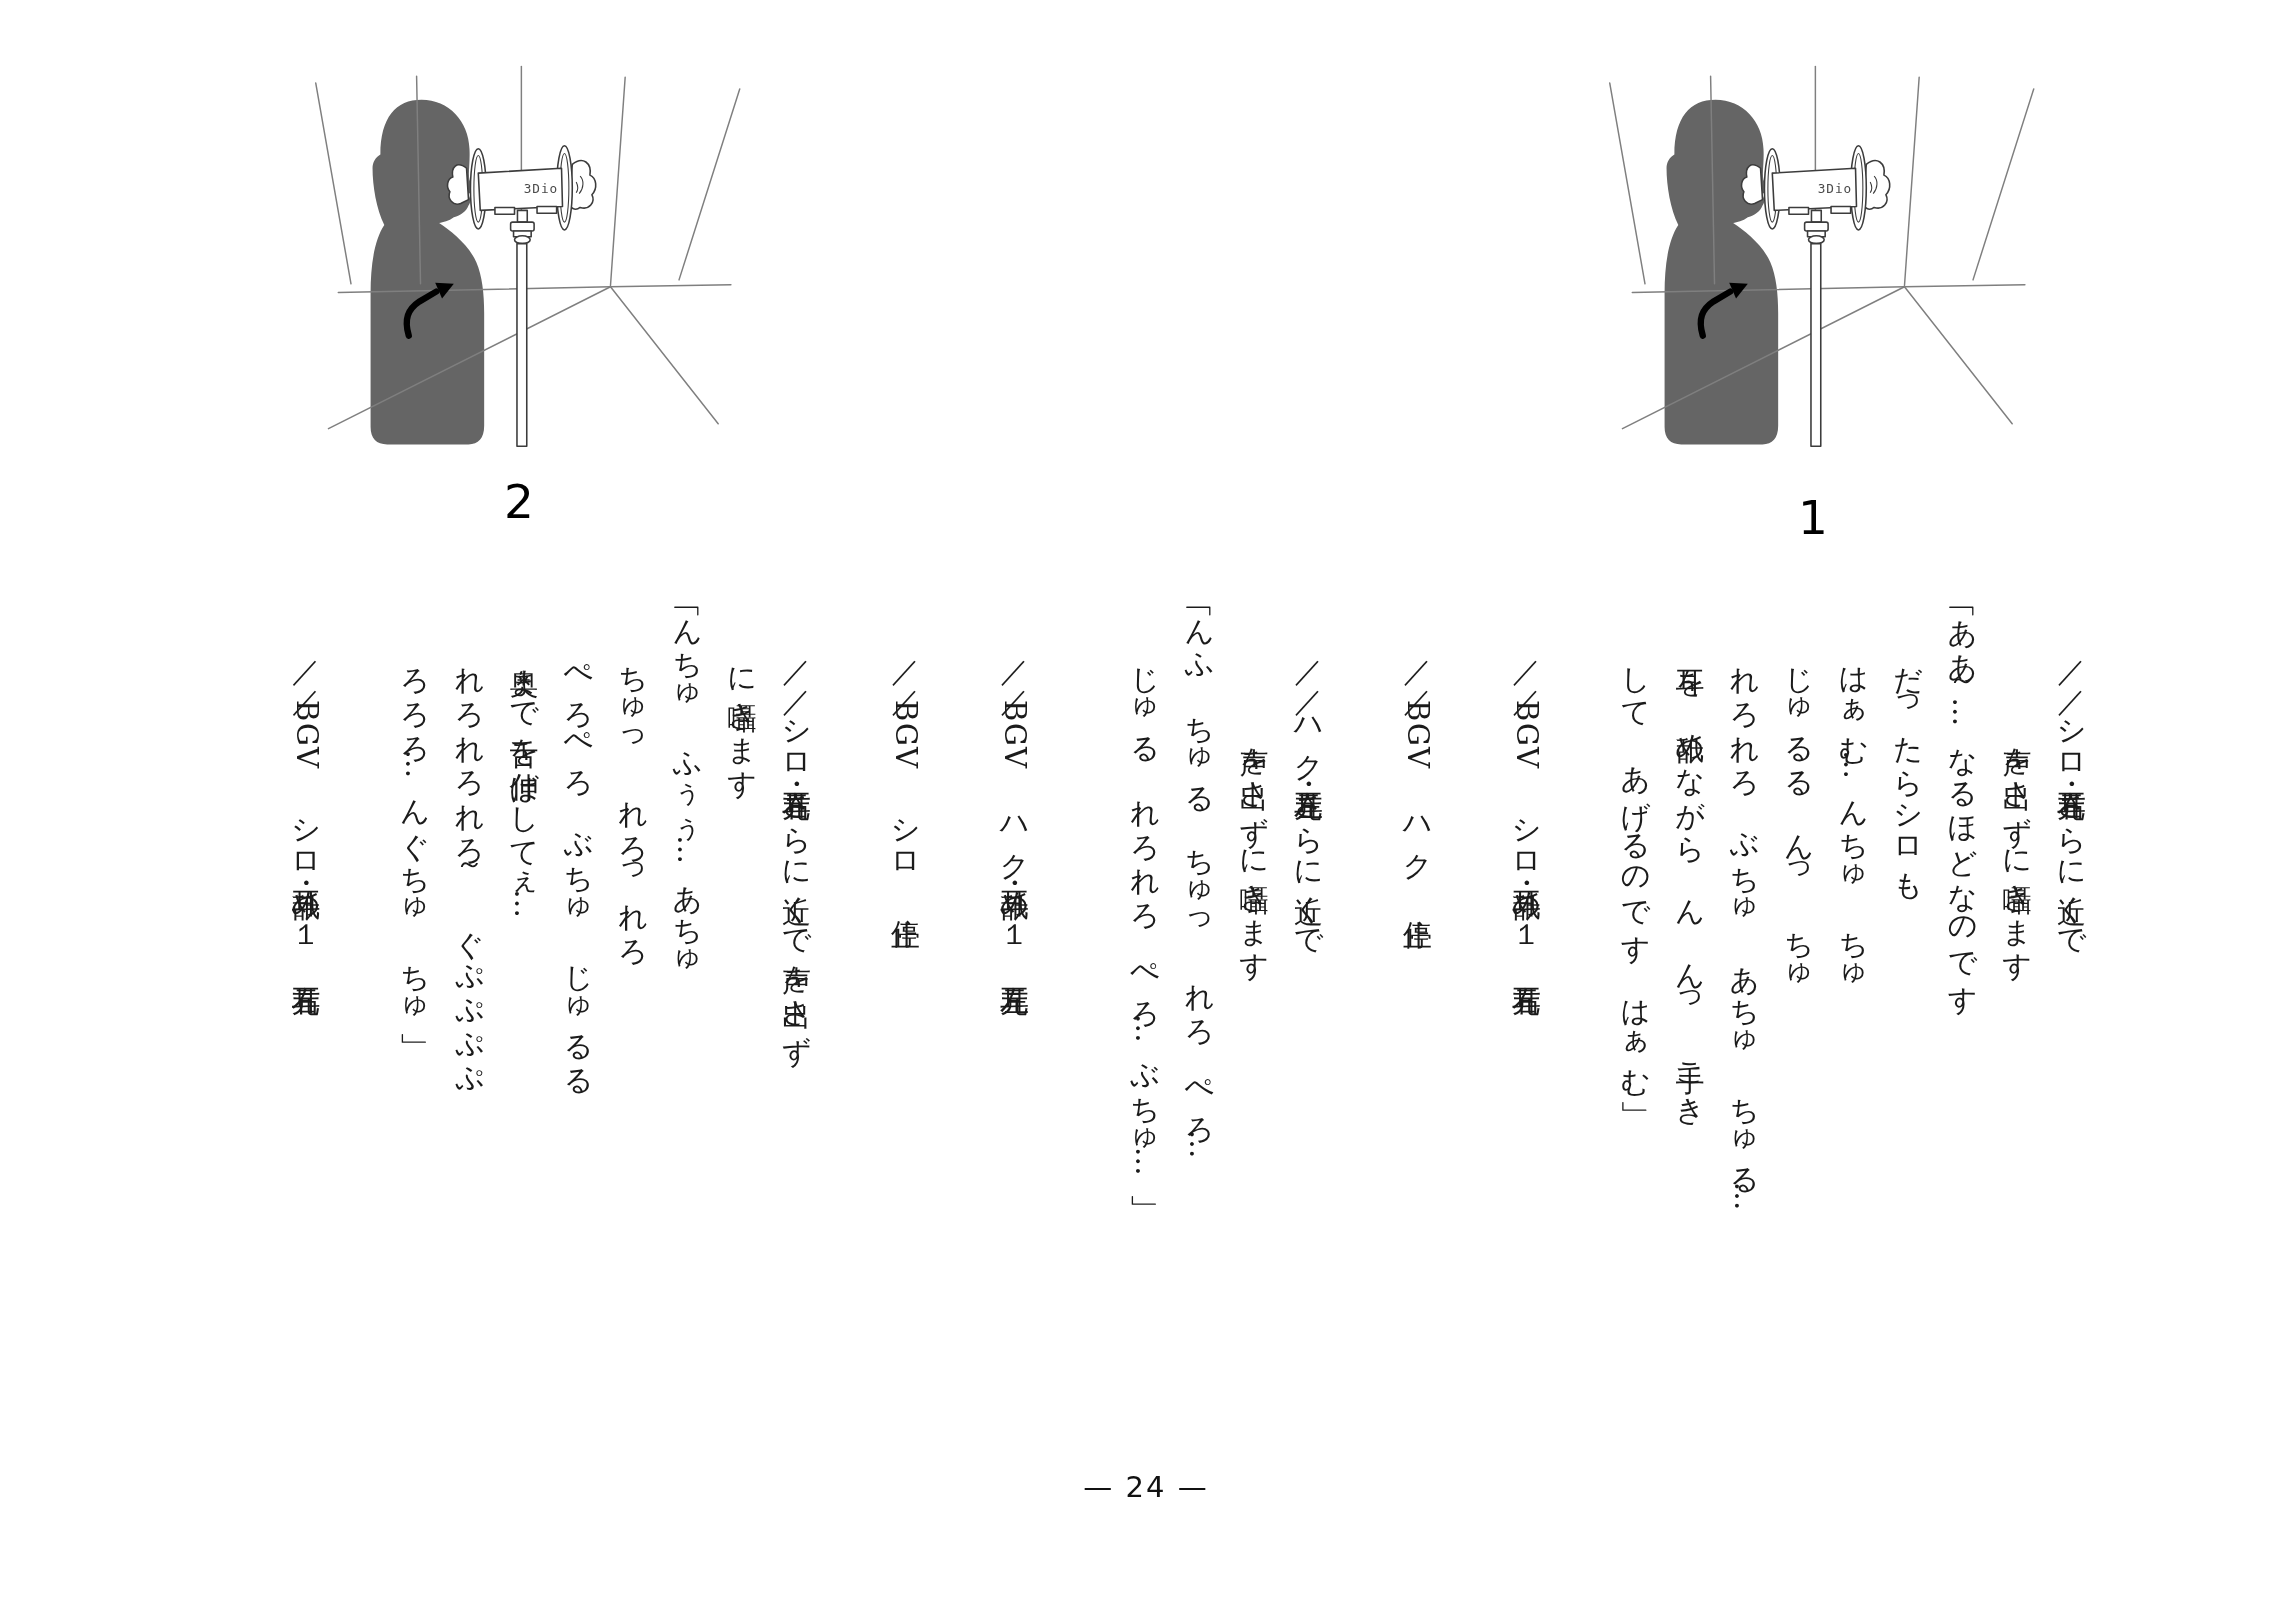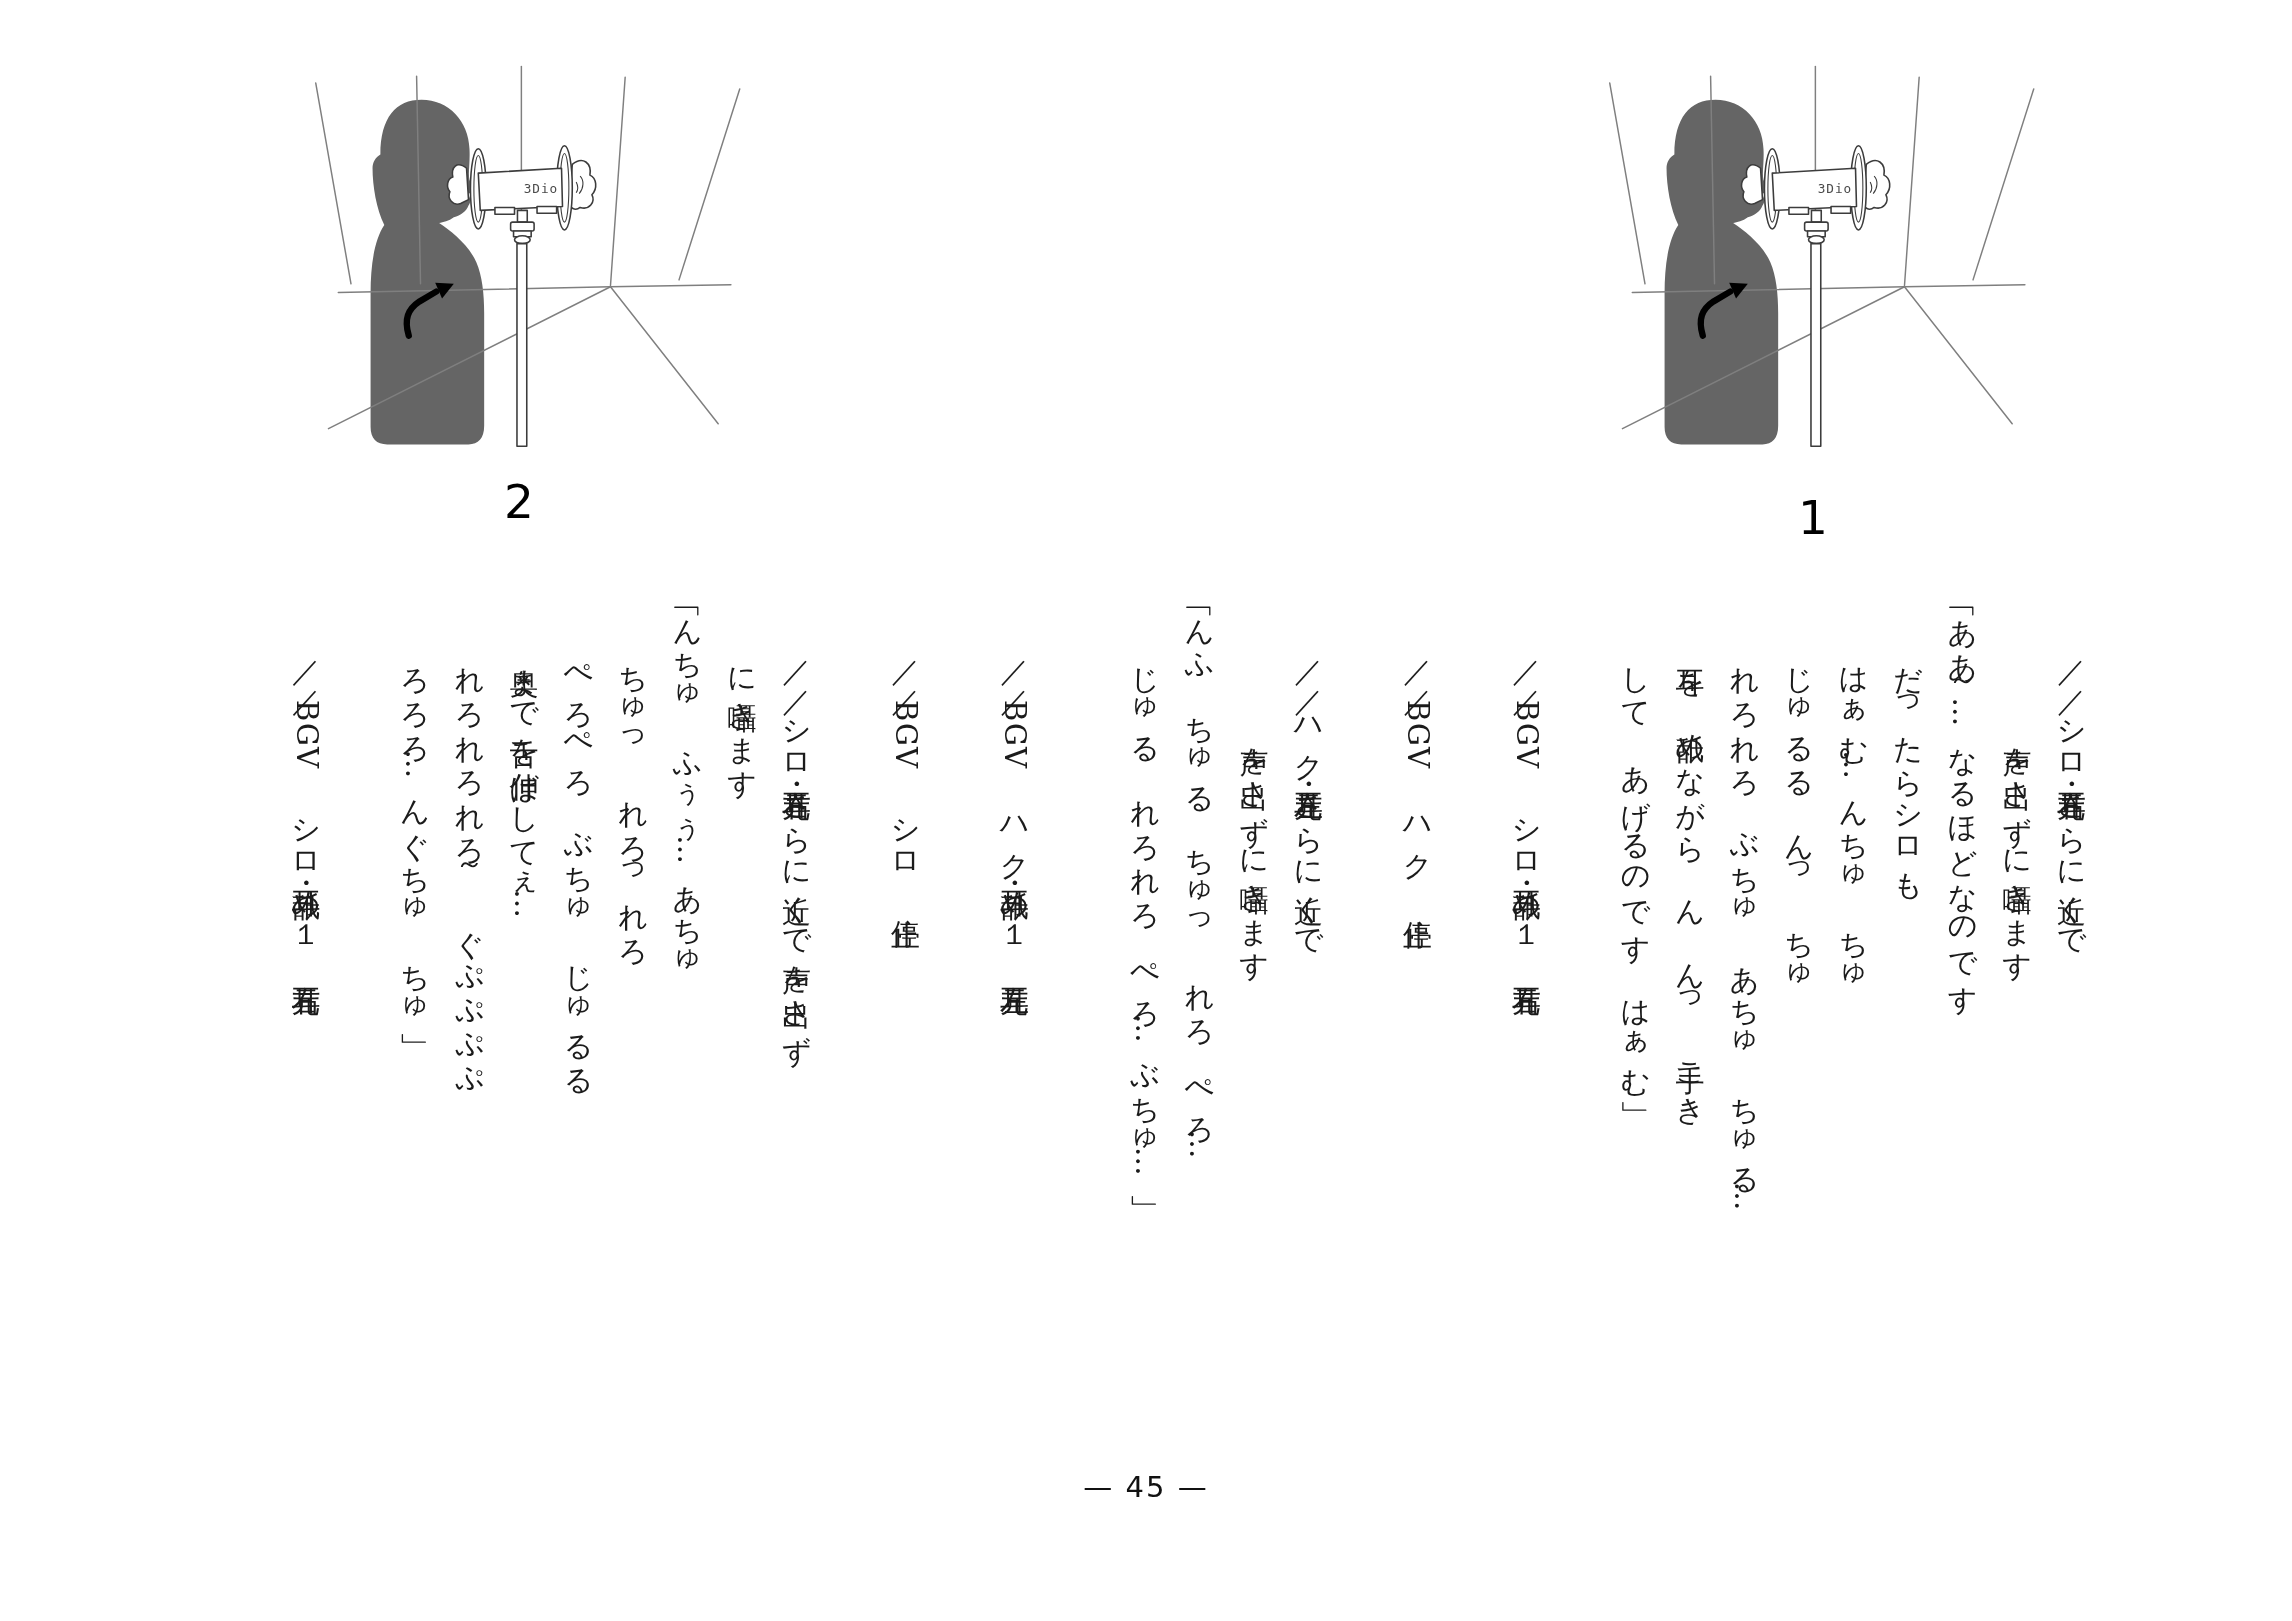--- a/index.html
+++ b/index.html
@@ -177,14 +177,14 @@
   <p class="cont">に囁きます</p>
   <p class="open">「んちゅ　ふぅぅ…あちゅ</p>
   <p class="cont">ちゅっ　れろっれろ</p>
   <p class="cont">ぺろぺろ　ぶちゅ　じゅるる</p>
   <p class="cont">奥まで舌を伸ばしてぇ…</p>
   <p class="cont">れろれろれろ～　ぐぷぷぷぷ</p>
   <p class="cont gap">ろろろ…んぐちゅ　ちゅ」</p>
   <p class="dir">／／BGV　シロ・耳舐め１　右耳元</p>
 </div>
 
-<div id="page-num" class="abs">— 45 —</div>
+<div id="page-num" class="abs">— 24 —</div>
 
 
 </body></html>

